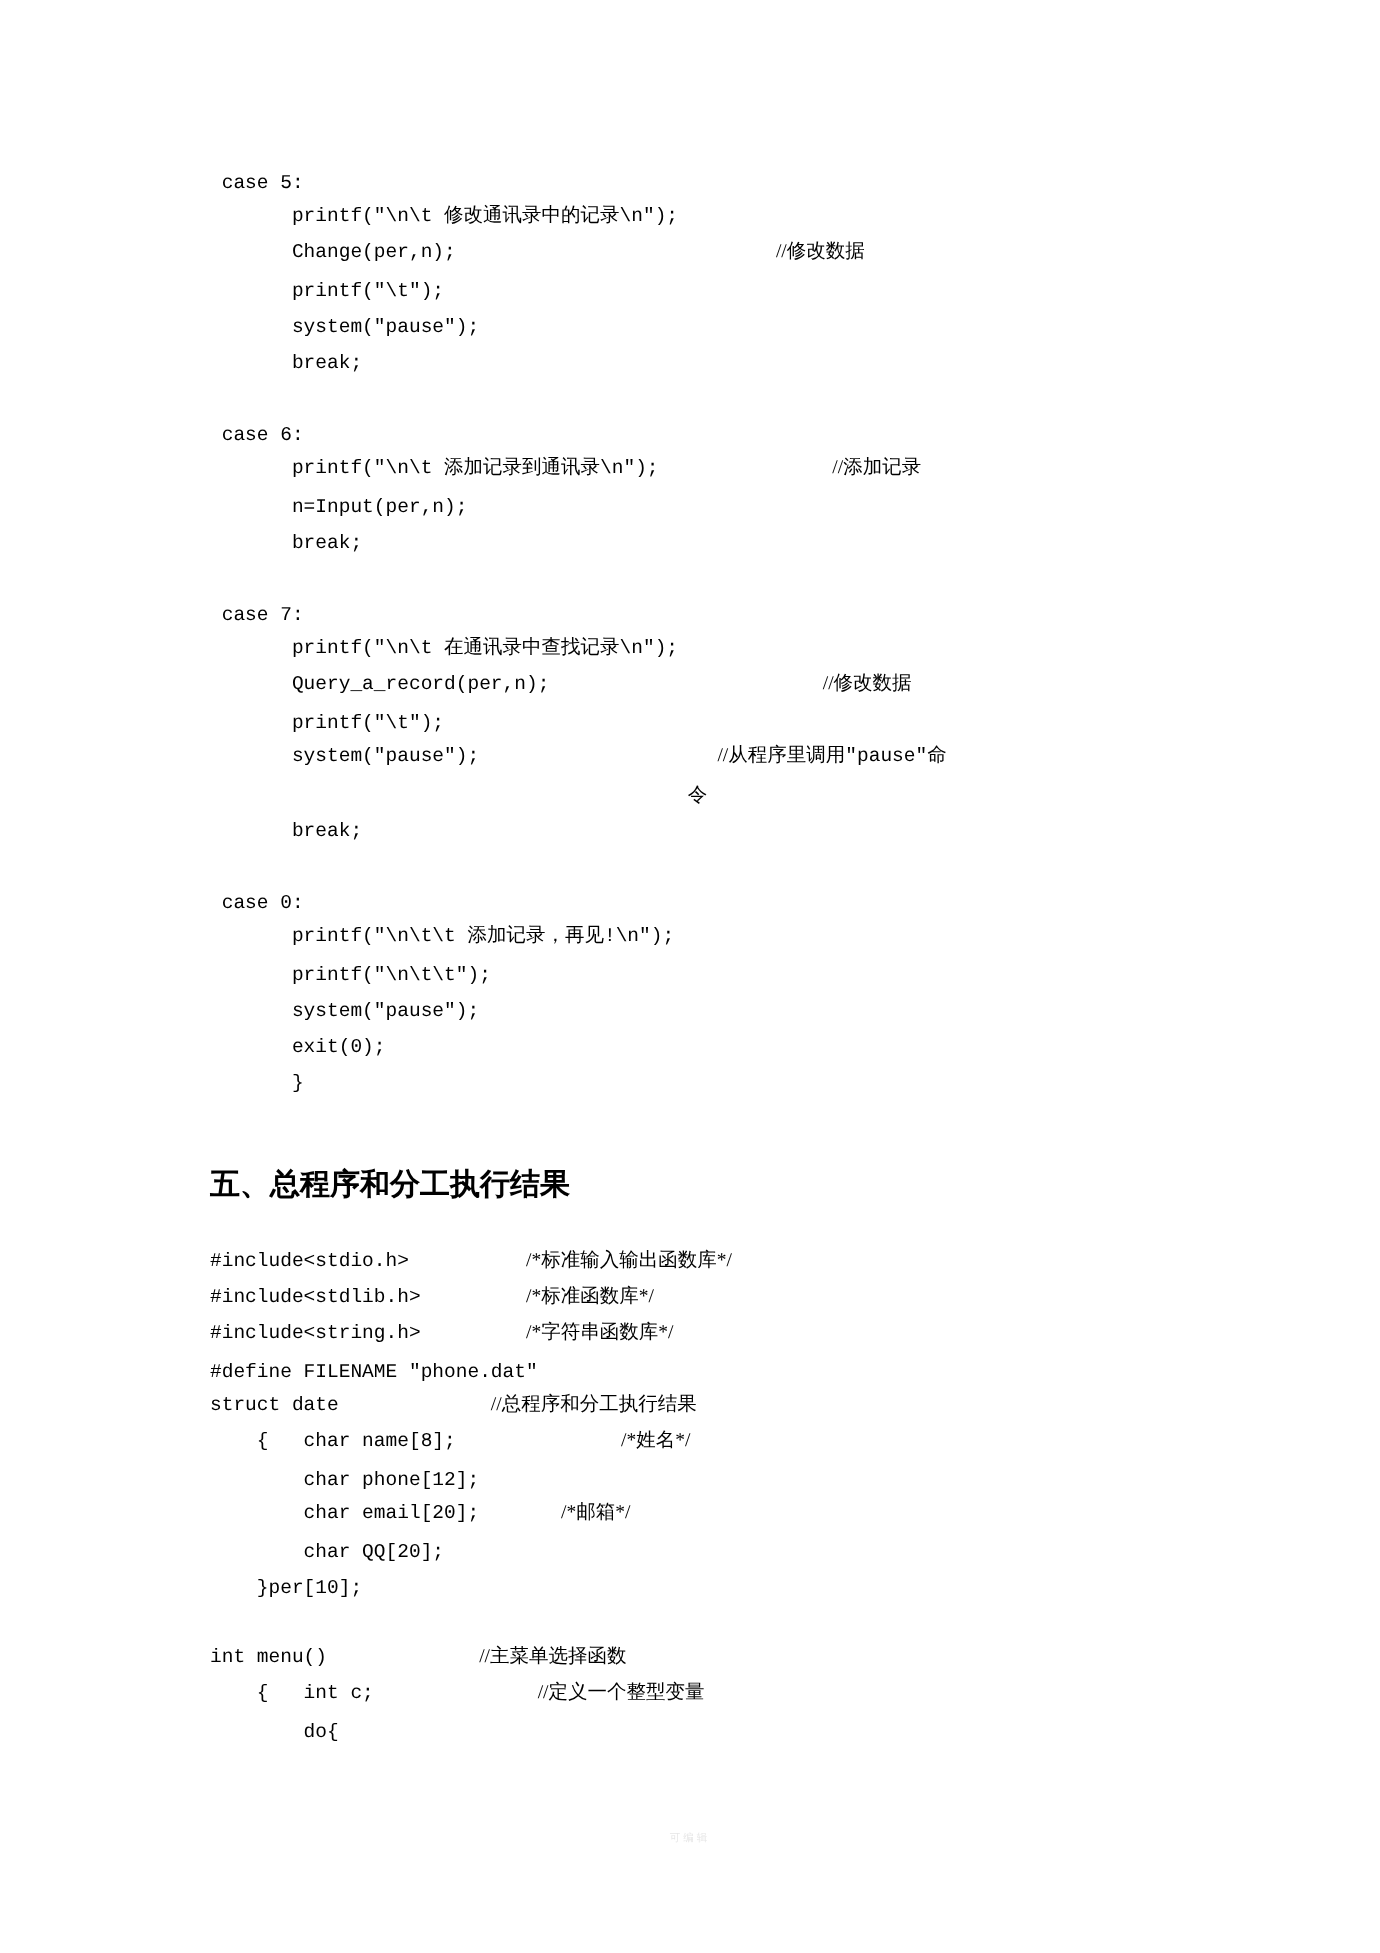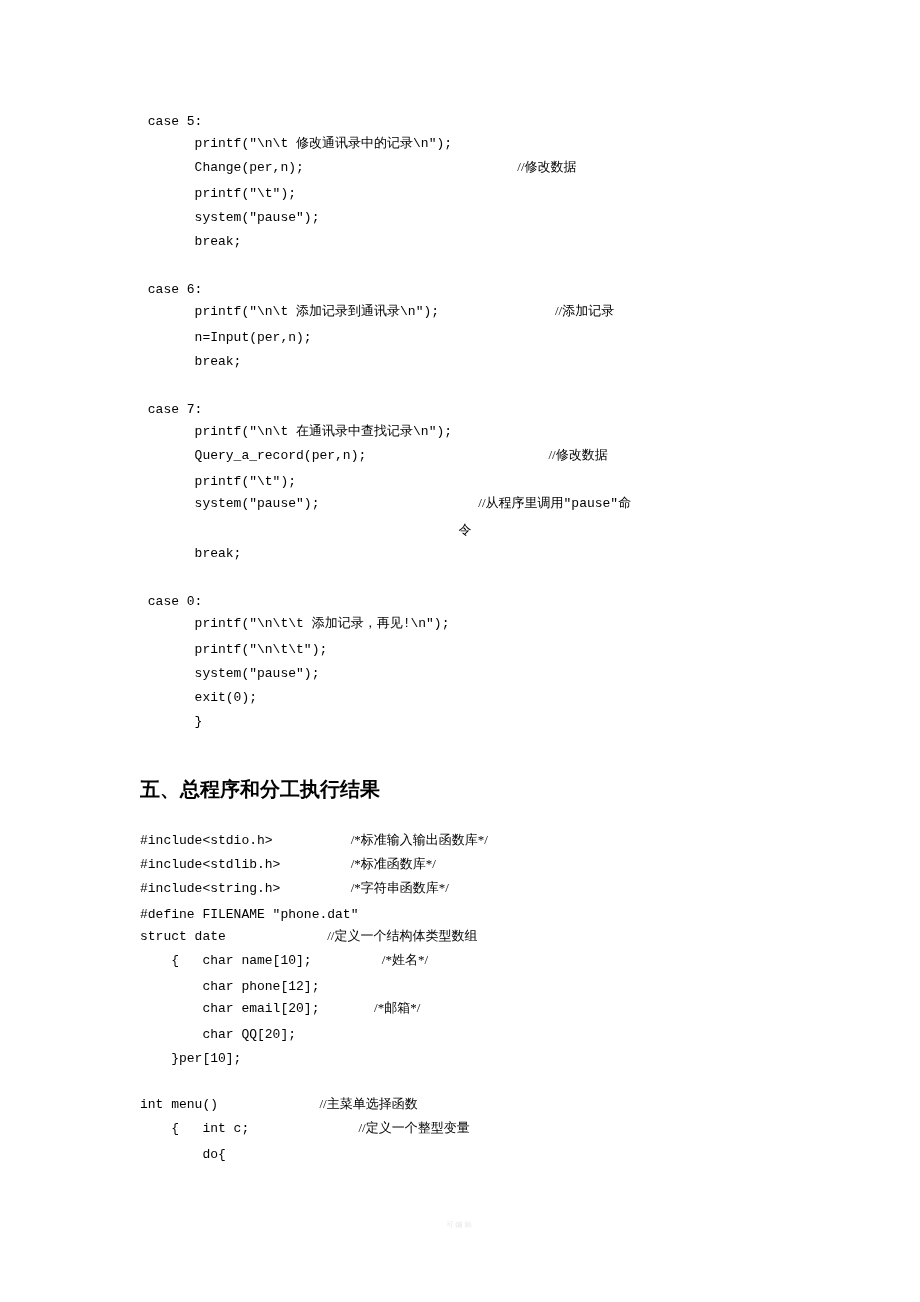--- a/index.html
+++ b/index.html
@@ -135,25 +135,25 @@
     <span class="col-left">#include&lt;stdlib.h&gt;         </span>
       <span class="cjk" style="font-size:13px;">/*标准函数库*/</span>
   </div>
   <div class="row">
     <span class="col-left">#include&lt;string.h&gt;         </span>
       <span class="cjk" style="font-size:13px;">/*字符串函数库*/</span>
   </div>
   <div class="code">#define FILENAME "phone.dat"</div>
   <div class="row">
     <span class="col-left">struct date             </span>
-      <span class="cjk" style="font-size:13px;">//定义一个结构体类型数组</span>
+      <span class="cjk" style="font-size:13px;">//总程序和分工执行结果</span>
   </div>
   <div class="row">
-    <span class="col-left">    {   char name[10];         </span>
-      <span class="cjk" style="font-size:13px;">/*姓名*/</span>
+    <span class="col-left">    {   char name[8];         </span>
+      <span class="cjk" style="font-size:13px;margin-left:40px;">/*姓名*/</span>
   </div>
   <div class="code">        char phone[12];</div>
   <div class="row">
     <span class="col-left">        char email[20];       </span>
       <span class="cjk" style="font-size:13px;">/*邮箱*/</span>
   </div>
   <div class="code">        char QQ[20];</div>
   <div class="code">    }per[10];</div>
 
   <div class="brk-row"></div>

